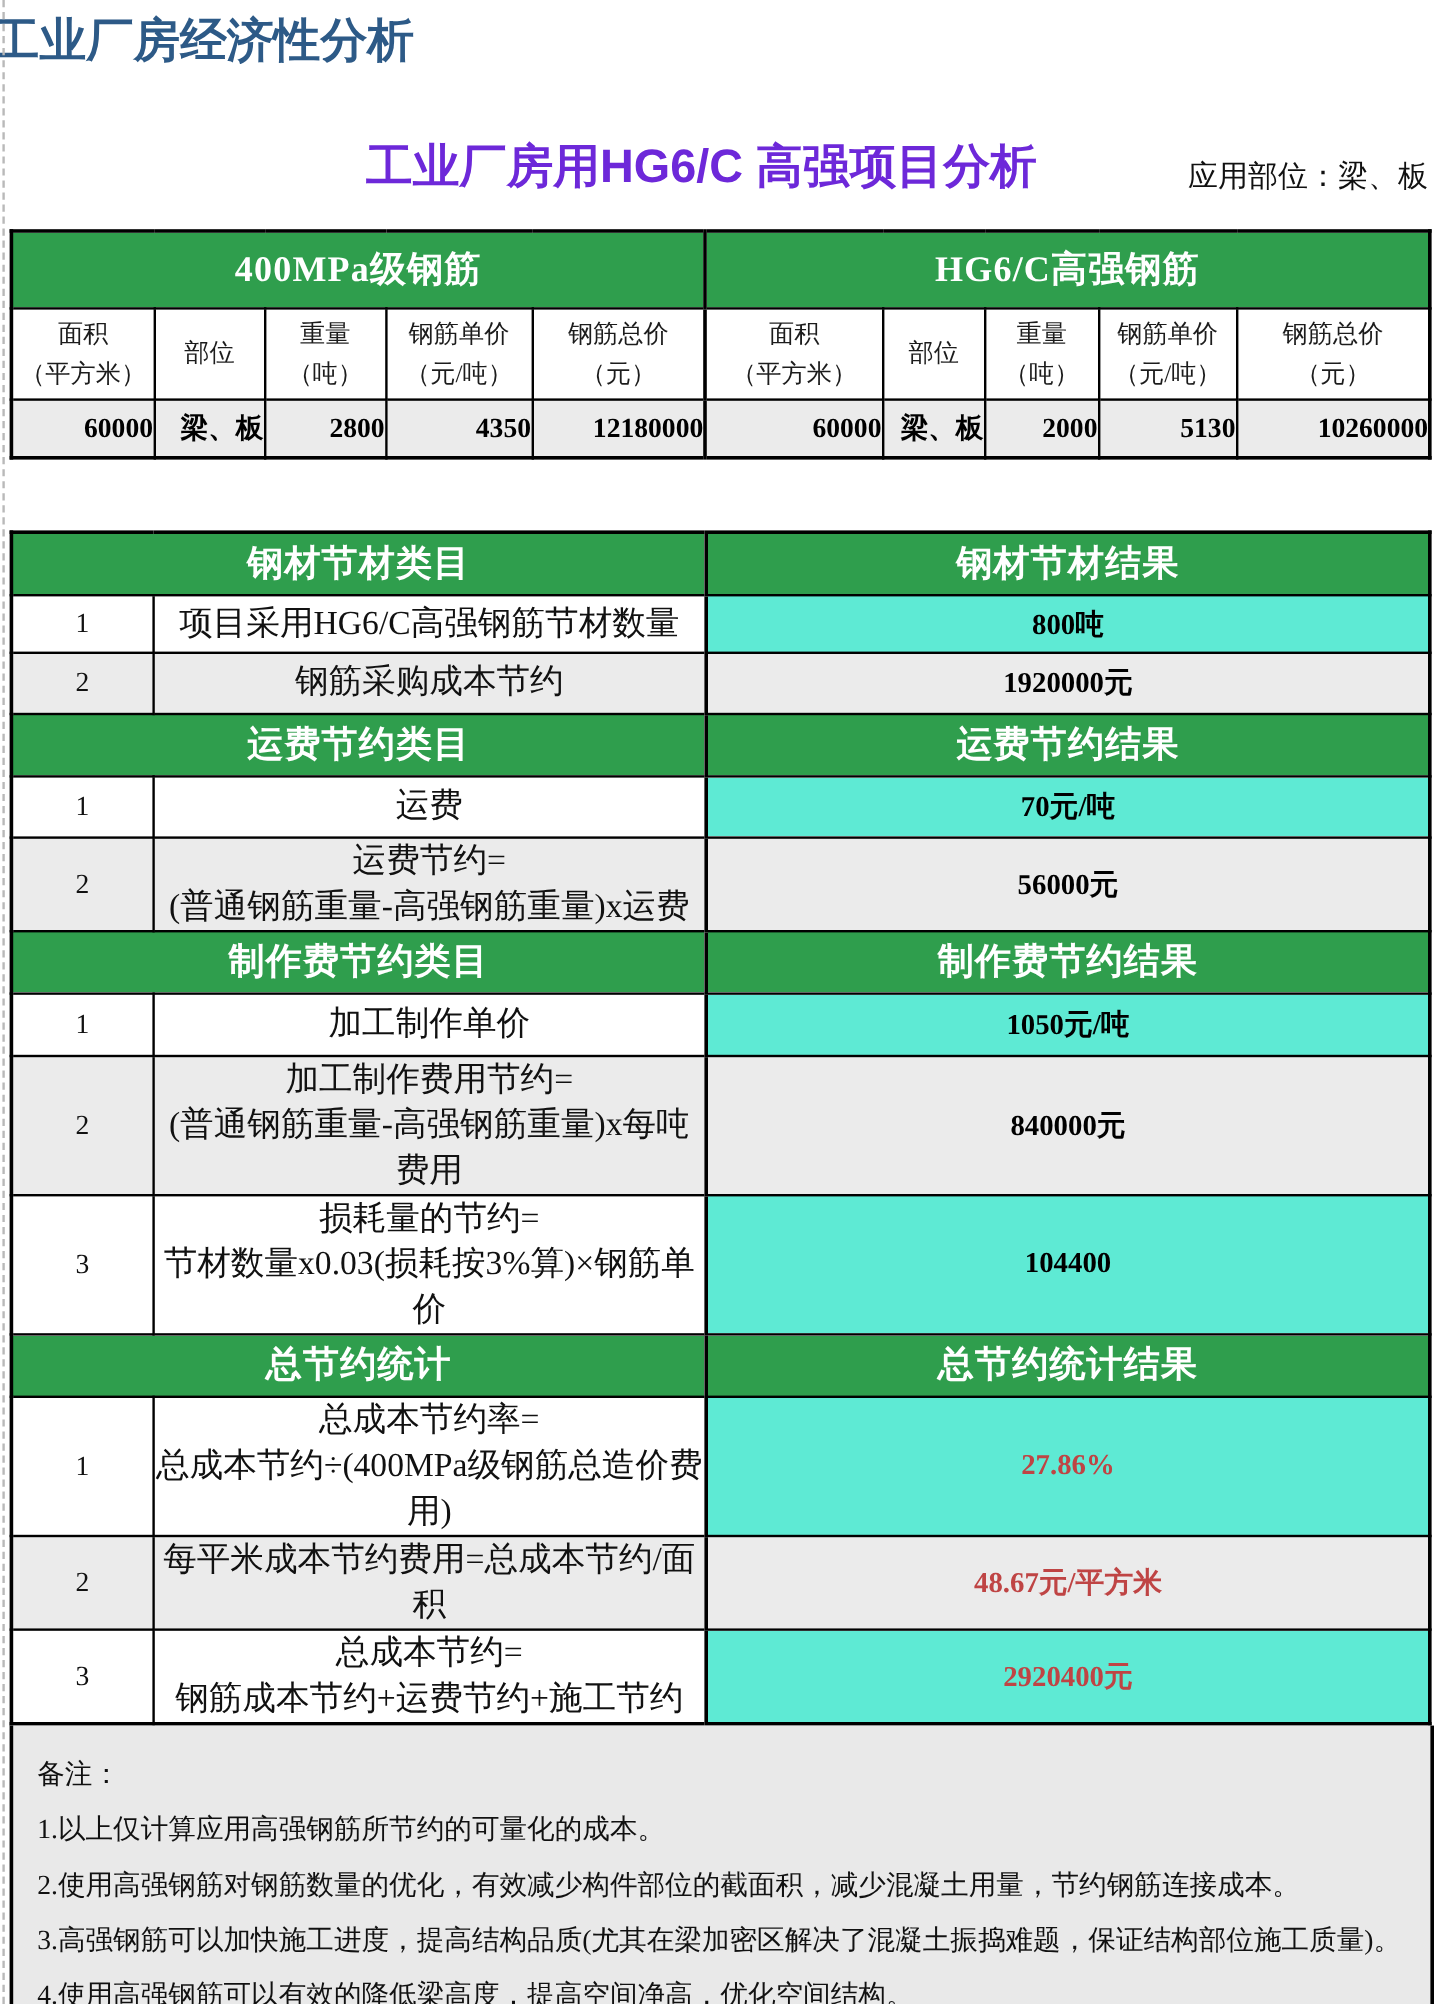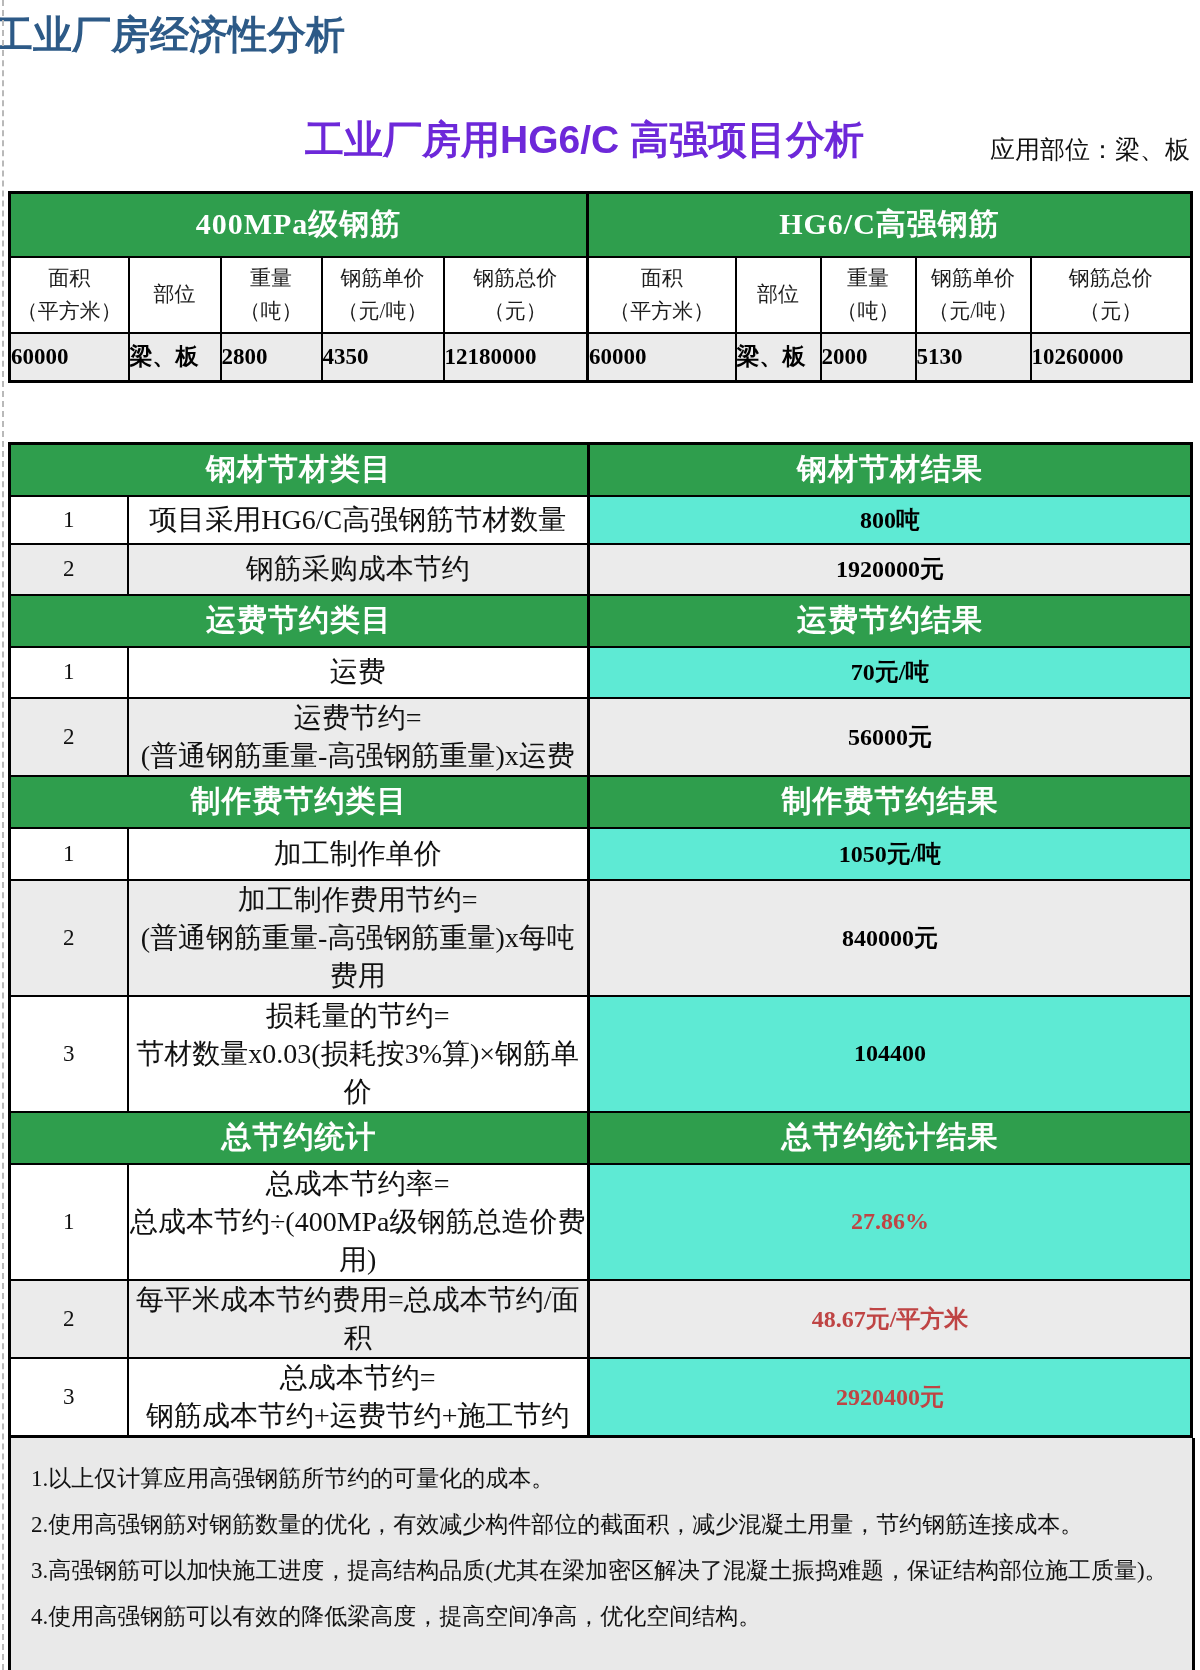--- a/index.html
+++ b/index.html
@@ -24,37 +24,37 @@
   .subtitle-row{
     display:flex;align-items:flex-end;
     margin:58px 8px 0 8px;width:1182px;
   }
   .subtitle{
     font-family:"Liberation Sans","DejaVu Sans",sans-serif;
     font-size:39px;font-weight:700;color:#6d28d9;
     margin:0 0 0 297px;line-height:1.2;
   }
   .app-note{
-    font-family:Liberation Sans, sans-serif;
+    font-family:Liberation Mono, monospace;
     font-size:25px;color:#111;margin-left:auto;line-height:1.2;
   }
   
   table{border-collapse:collapse;table-layout:fixed;margin-left:8px;}
   .cmp{width:1184px;margin-top:27px;border:3px solid #000;}
   .sec{width:1184px;margin-top:59px;border:3px solid #000;}
   .cmp th,.cmp td,.sec td{border:2px solid #000;padding:0;overflow:hidden;}
   .green{
     background:#2f9e4d;color:#ffffff;text-align:center;
     font-size:30px;font-weight:700;letter-spacing:1px;
   }
   .cmp .green{height:62px;}
   .ch{background:#fff;text-align:center;vertical-align:middle;height:74px;}
   .ch .l{display:block;font-size:21px;color:#1c1c1c;line-height:33px;}
   .dv{
-    background:#ebebeb;text-align:left;vertical-align:middle;
+    background:#ebebeb;text-align:right;vertical-align:middle;
     font-size:23px;font-weight:700;height:46px;color:#000;
   }
   .bl3{border-left:3px solid #000 !important;}
   
   .sec .green{height:50px;}
   .c-num{text-align:center;vertical-align:middle;font-size:23px;background:#fff;}
   .c-desc{text-align:left;vertical-align:middle;background:#fff;padding:6px 10px 6px 16px;}
   .c-desc div{font-size:28px;line-height:38px;color:#111;text-align:center;}
   .c-res{
     text-align:center;vertical-align:middle;background:#5eead4;
@@ -265,17 +265,18 @@
     <td class="c-desc">
           <div>总成本节约=</div>
           <div>钢筋成本节约+运费节约+施工节约</div>
         </td>
     <td class="c-res bl3 red">2920400元</td>
   </tr>
 </tbody>
   </table>
 
 <div class="notes">
+  <div class="nlabel">备注：</div>
   <div class="nitem">1.以上仅计算应用高强钢筋所节约的可量化的成本。</div>
   <div class="nitem">2.使用高强钢筋对钢筋数量的优化，有效减少构件部位的截面积，减少混凝土用量，节约钢筋连接成本。</div>
   <div class="nitem">3.高强钢筋可以加快施工进度，提高结构品质(尤其在梁加密区解决了混凝土振捣难题，保证结构部位施工质量)。</div>
   <div class="nitem">4.使用高强钢筋可以有效的降低梁高度，提高空间净高，优化空间结构。</div>
 </div>
 
 </body></html>

